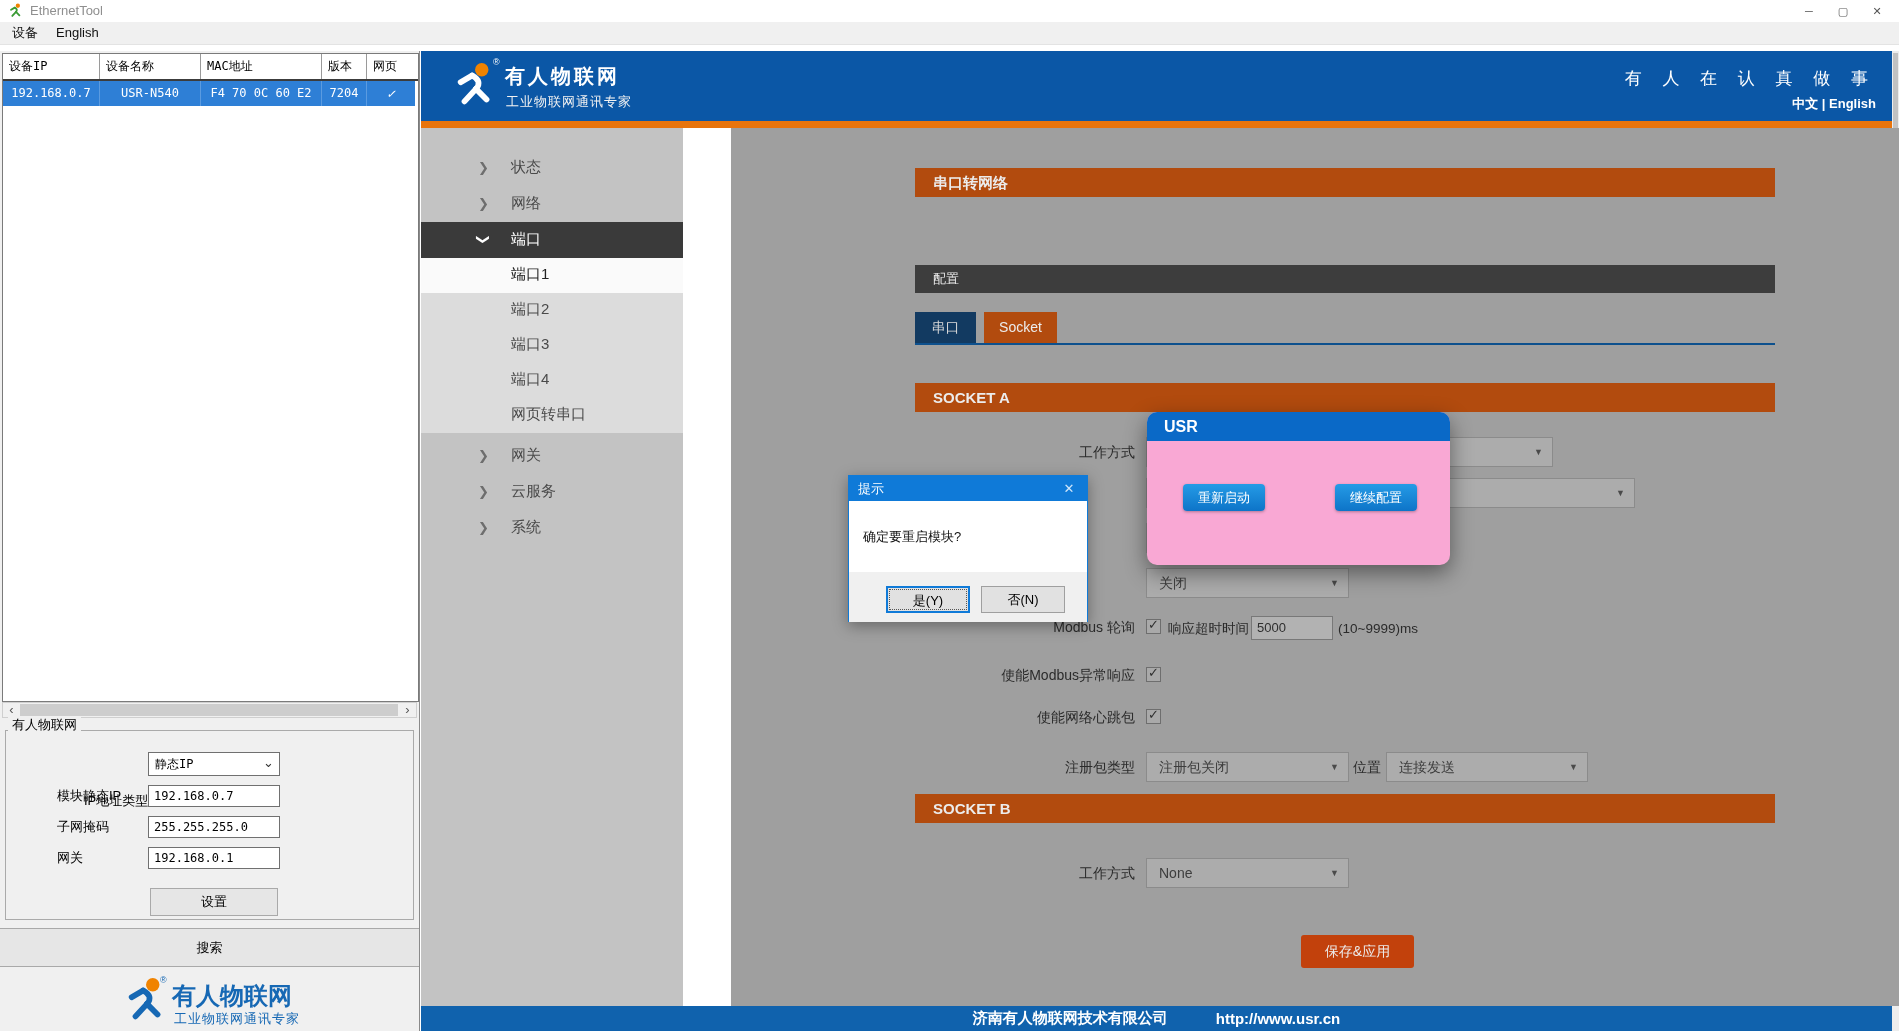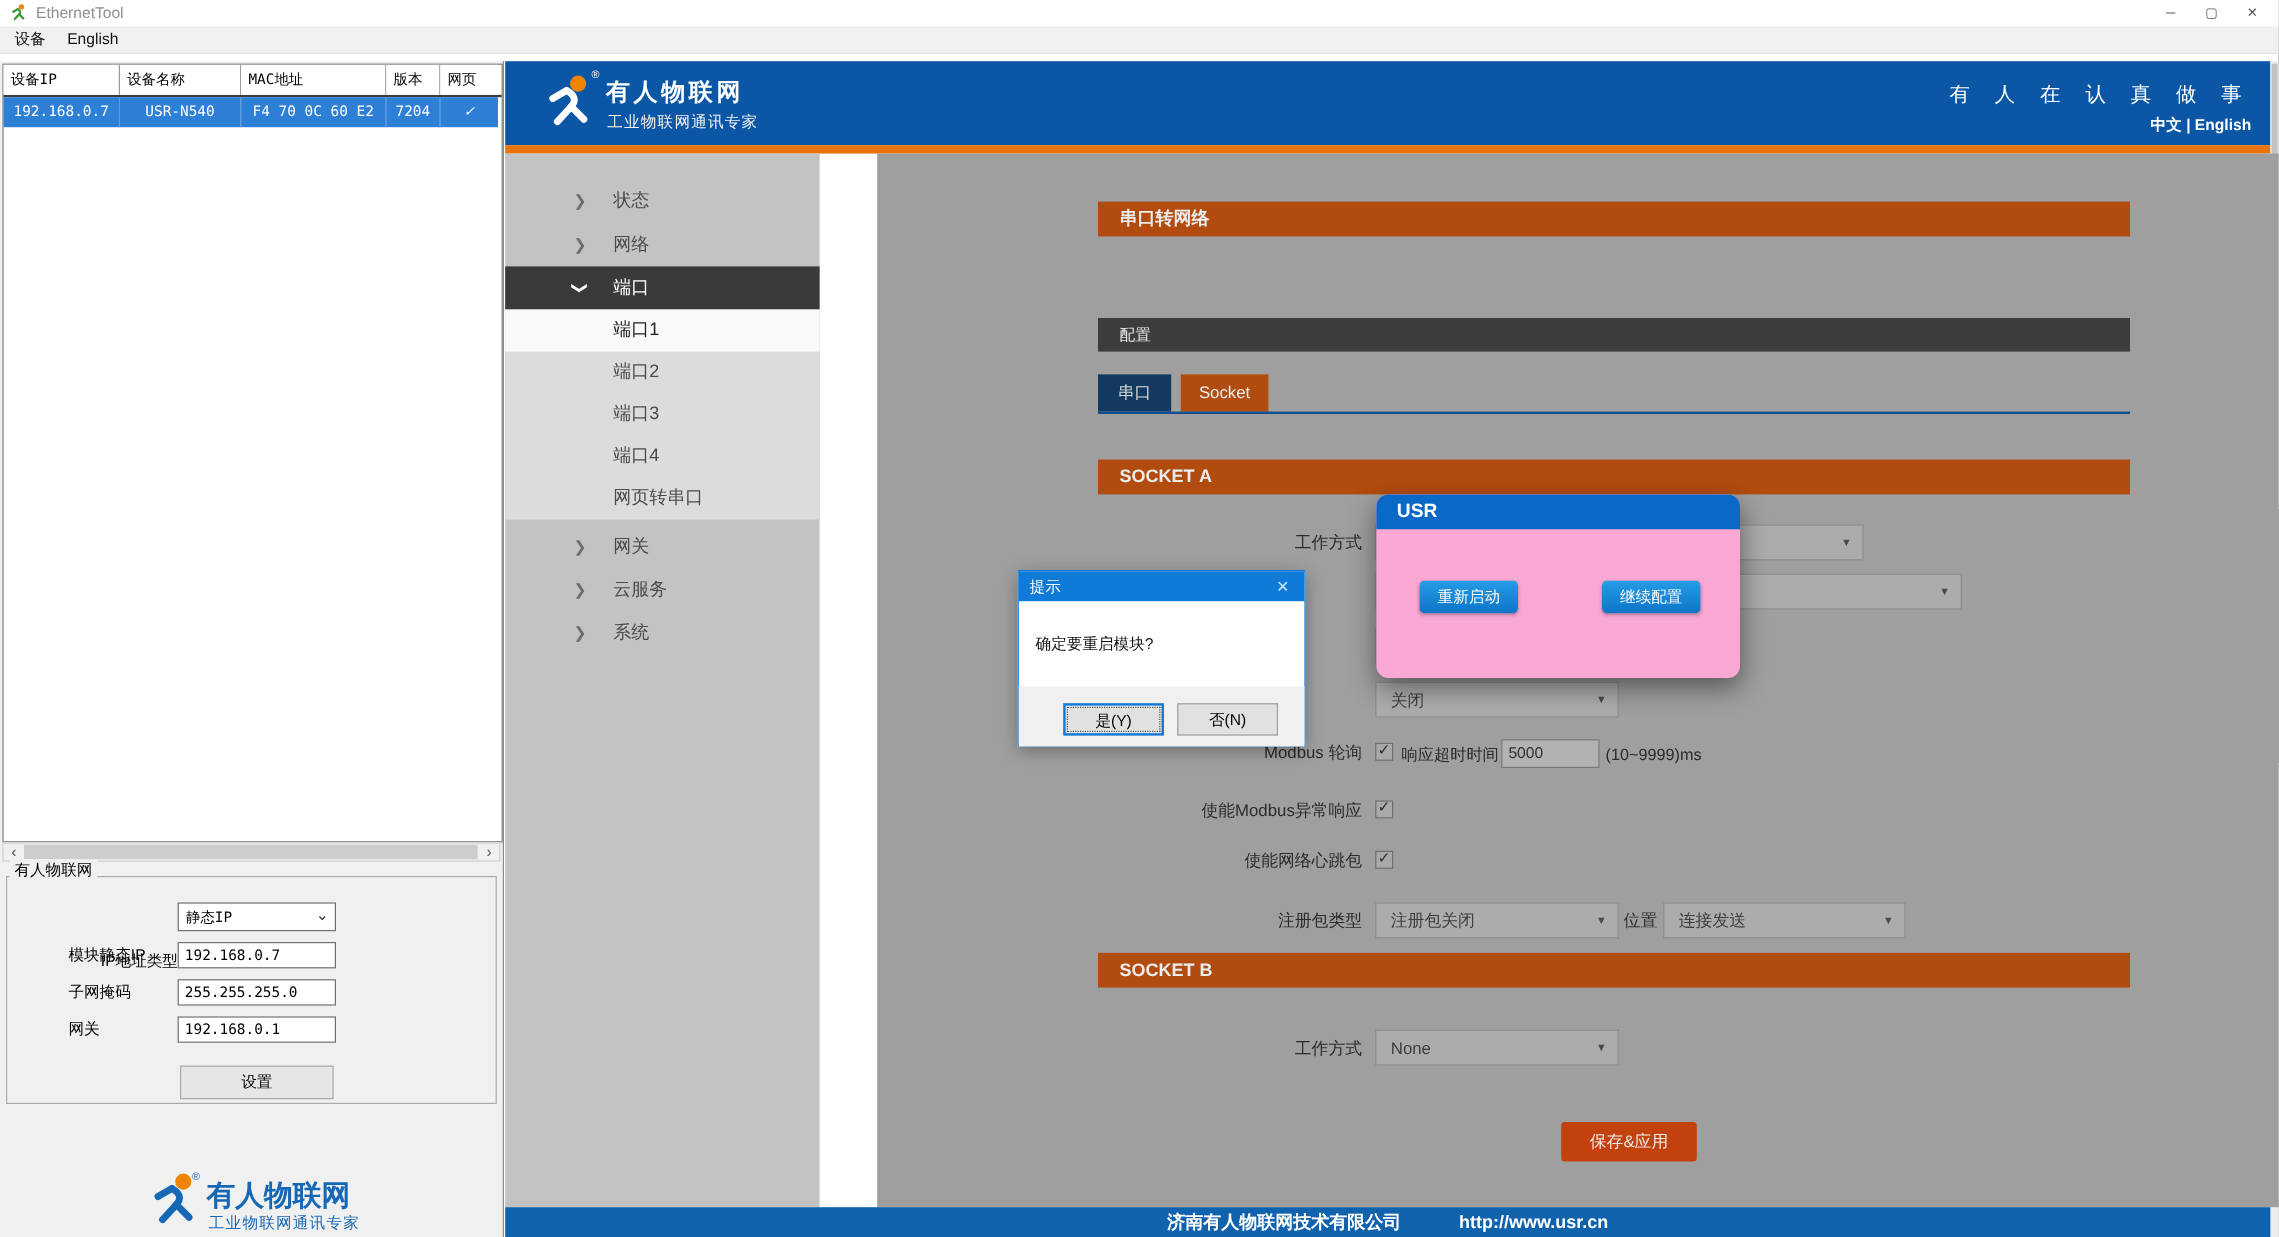--- a/index.html
+++ b/index.html
@@ -173,20 +173,21 @@
     <div class="abs bs-label" style="left:57px;top:737px;">模块静态IP</div>
     <div class="abs bs-input" style="left:148px;top:734px;">192.168.0.7</div>
 
     <div class="abs bs-label" style="left:57px;top:768px;">子网掩码</div>
     <div class="abs bs-input" style="left:148px;top:765px;">255.255.255.0</div>
 
     <div class="abs bs-label" style="left:57px;top:799px;">网关</div>
     <div class="abs bs-input" style="left:148px;top:796px;">192.168.0.1</div>
 
     <div class="abs btn-classic" style="left:150px;top:837px;width:128px;height:28px;line-height:26px;">设置</div>
+    <div class="abs btn-classic" style="left:0;top:877px;width:419px;height:39px;line-height:37px;border-left:none;border-right:none;">搜索</div>
 
     <svg class="abs" style="left:124px;top:924px;" width="46" height="52" viewBox="0 0 48 52">
       <circle cx="30" cy="9" r="7" fill="#f08300"></circle>
       <g stroke="#1668b4" stroke-width="6" stroke-linecap="round" fill="none">
         <path d="M8 22 L20 15"></path>
           <path d="M20 15 Q31 21 24 29"></path>
         <path d="M24 29 L12 42"></path>
           <path d="M24 29 L35 40"></path>
       </g>
     </svg>

